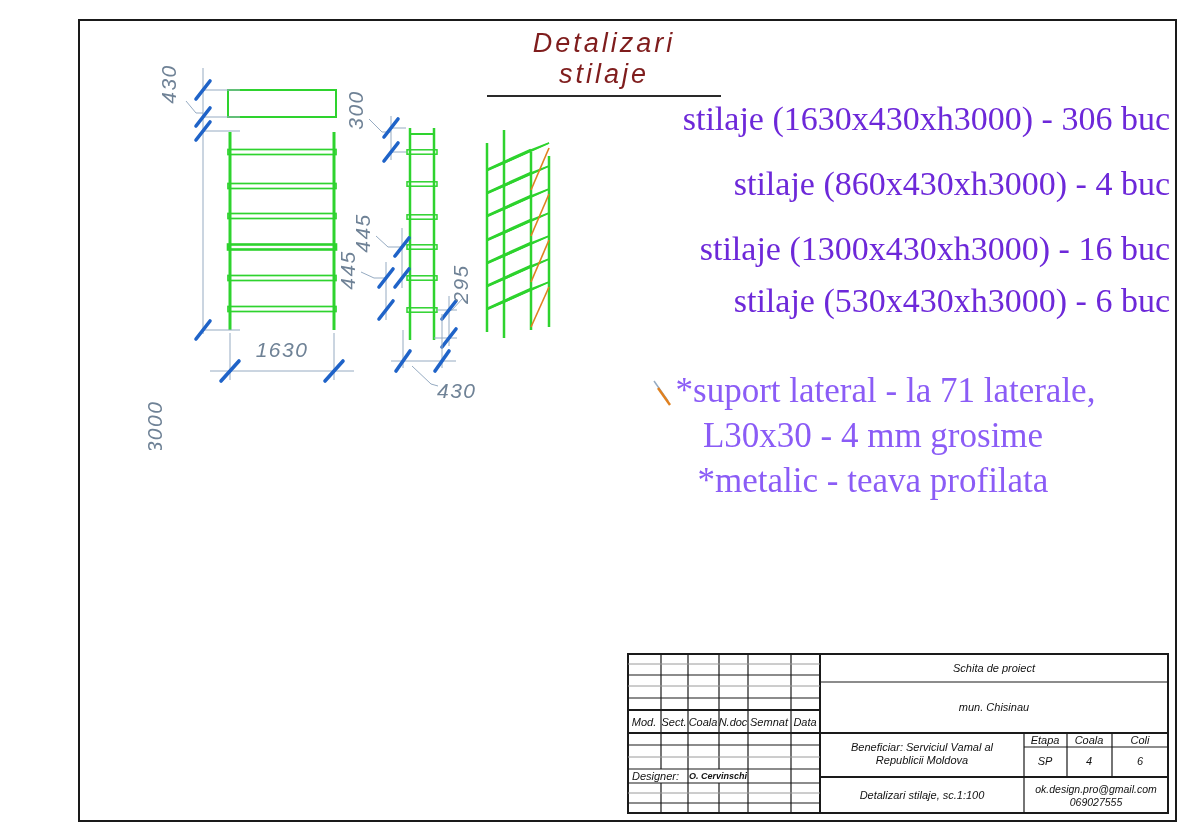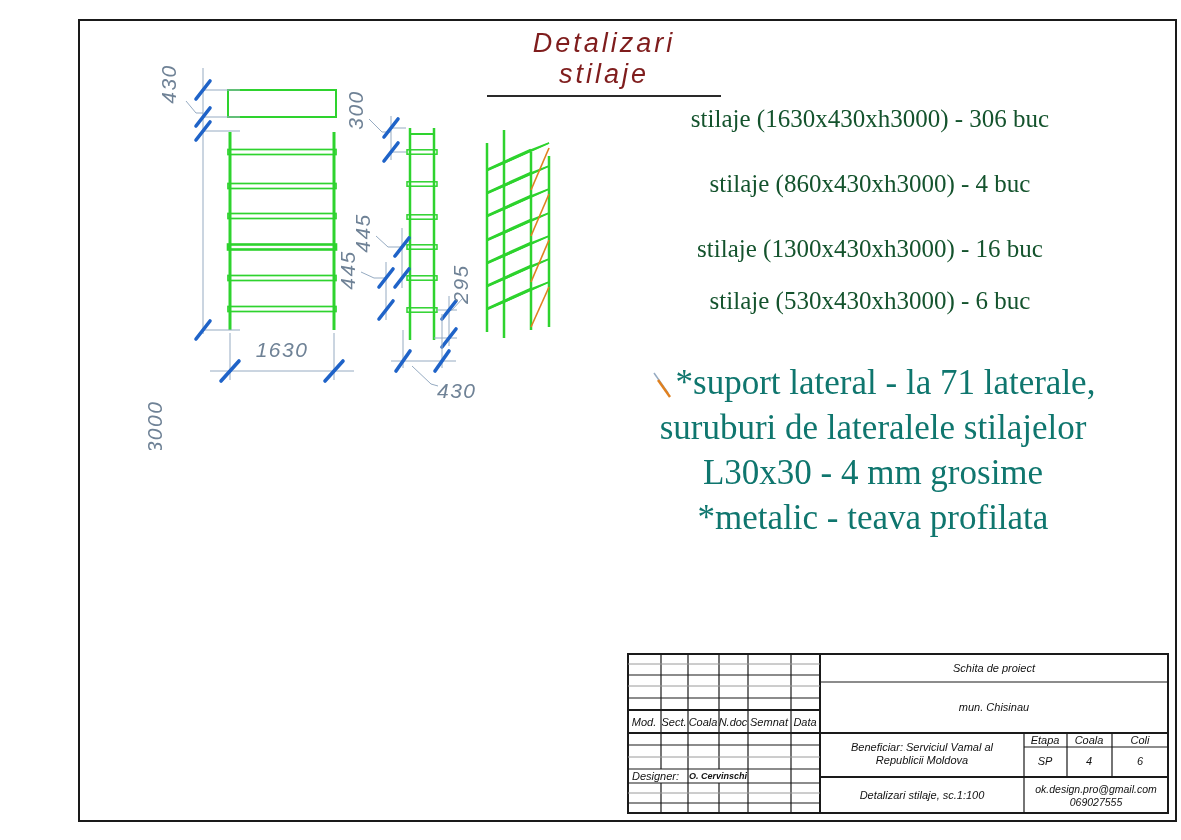--- a/index.html
+++ b/index.html
@@ -7,26 +7,26 @@
     --dim-text-gray:#6f8296; --brace-orange:#e0801f; --line-black:#1a1a1a;
   }
   html,body{margin:0;padding:0;background:#fff;}
   body{width:1181px;height:840px;position:relative;overflow:hidden;
        font-family:"Liberation Sans",sans-serif;}
   .page-border{position:absolute;left:78px;top:19px;width:1095px;height:799px;
        border:2px solid var(--line-black);}
   .doc-title{position:absolute;left:487px;top:28px;width:234px;text-align:center;
        font:italic 27px "Liberation Sans",sans-serif;letter-spacing:3px;color:#7f1d1d;
        border-bottom:2px solid #2a2a2a;padding-bottom:5px;}
-  .specs{position:absolute;left:570px;top:98px;width:600px;text-align:center;
-       font-family:"Liberation Serif",serif;font-size:25px;color:#14532d;line-height:42px;}
+  .specs{position:absolute;left:570px;top:98px;width:600px;text-align:right;
+       font-family:"Liberation Serif",serif;font-size:34px;color:#6d28d9;line-height:42px;}
   .spec-line{margin-bottom:23px;}
   .spec-line:nth-child(3){margin-bottom:10px;}
-  .notes{position:absolute;left:573px;top:360px;width:600px;text-align:center;
-       font-family:"Liberation Serif",serif;font-size:35px;color:#0f766e;line-height:45px;}
+  .notes{position:absolute;left:573px;top:368px;width:600px;text-align:center;
+       font-family:"Liberation Serif",serif;font-size:35px;color:#8b5cf6;line-height:45px;}
   .leader-mark{display:inline-block;width:24px;height:26px;vertical-align:-4px;margin-right:1px;}
   svg text{font-family:"Liberation Sans",sans-serif;}
   .dtxt{fill:var(--dim-text-gray);font-style:italic;font-size:21px;letter-spacing:1.5px;}
   .dl{stroke:var(--dim-line-gray);stroke-width:1;fill:none;}
   .ldr{stroke:var(--dim-line-gray);stroke-width:1;fill:none;}
   .tick{stroke:var(--dim-tick-blue);stroke-width:3.6;stroke-linecap:round;}
   .g{stroke:var(--frame-green);fill:none;}
   .orange{stroke:var(--brace-orange);stroke-width:1.6;fill:none;}
   .tbl{stroke:var(--line-black);stroke-width:1.2;fill:none;}
   .tbl2{stroke:var(--line-black);stroke-width:2;fill:none;}
@@ -178,21 +178,20 @@
   <div class="spec-line">stilaje (860x430xh3000) - 4 buc</div>
   <div class="spec-line">stilaje (1300x430xh3000) - 16 buc</div>
   <div class="spec-line">stilaje (530x430xh3000) - 6 buc</div>
 </div>
 
 <div class="notes">
   <div><span class="leader-mark"><svg width="24" height="26" viewBox="0 0 24 26">
           <line x1="3" y1="1" x2="17" y2="21" stroke="#96abc2" stroke-width="1.5"></line>
           <line x1="7" y1="8" x2="19" y2="25" stroke="#e0801f" stroke-width="2.4"></line>
         </svg></span><span>*suport lateral -  la 71 laterale,</span></div>
-  <div>suruburi de lateralele stilajelor</div>
   <div>L30x30 - 4 mm grosime</div>
   <div>*metalic - teava profilata</div>
 </div>
 
 <svg width="548" height="170" viewBox="0 0 548 170" style="position:absolute;left:626px;top:652px;">
   <rect class="tbl2" x="2" y="2" width="540" height="159"></rect>
 
   <path class="tbl" d="M35,2 V117 M35,131 V161 M62,2 V161 M93,2 V117 M93,131 V161 M122,2 V161 M165,2 V161"></path>
   <path class="tbl2" d="M194,2 V161"></path>
 

